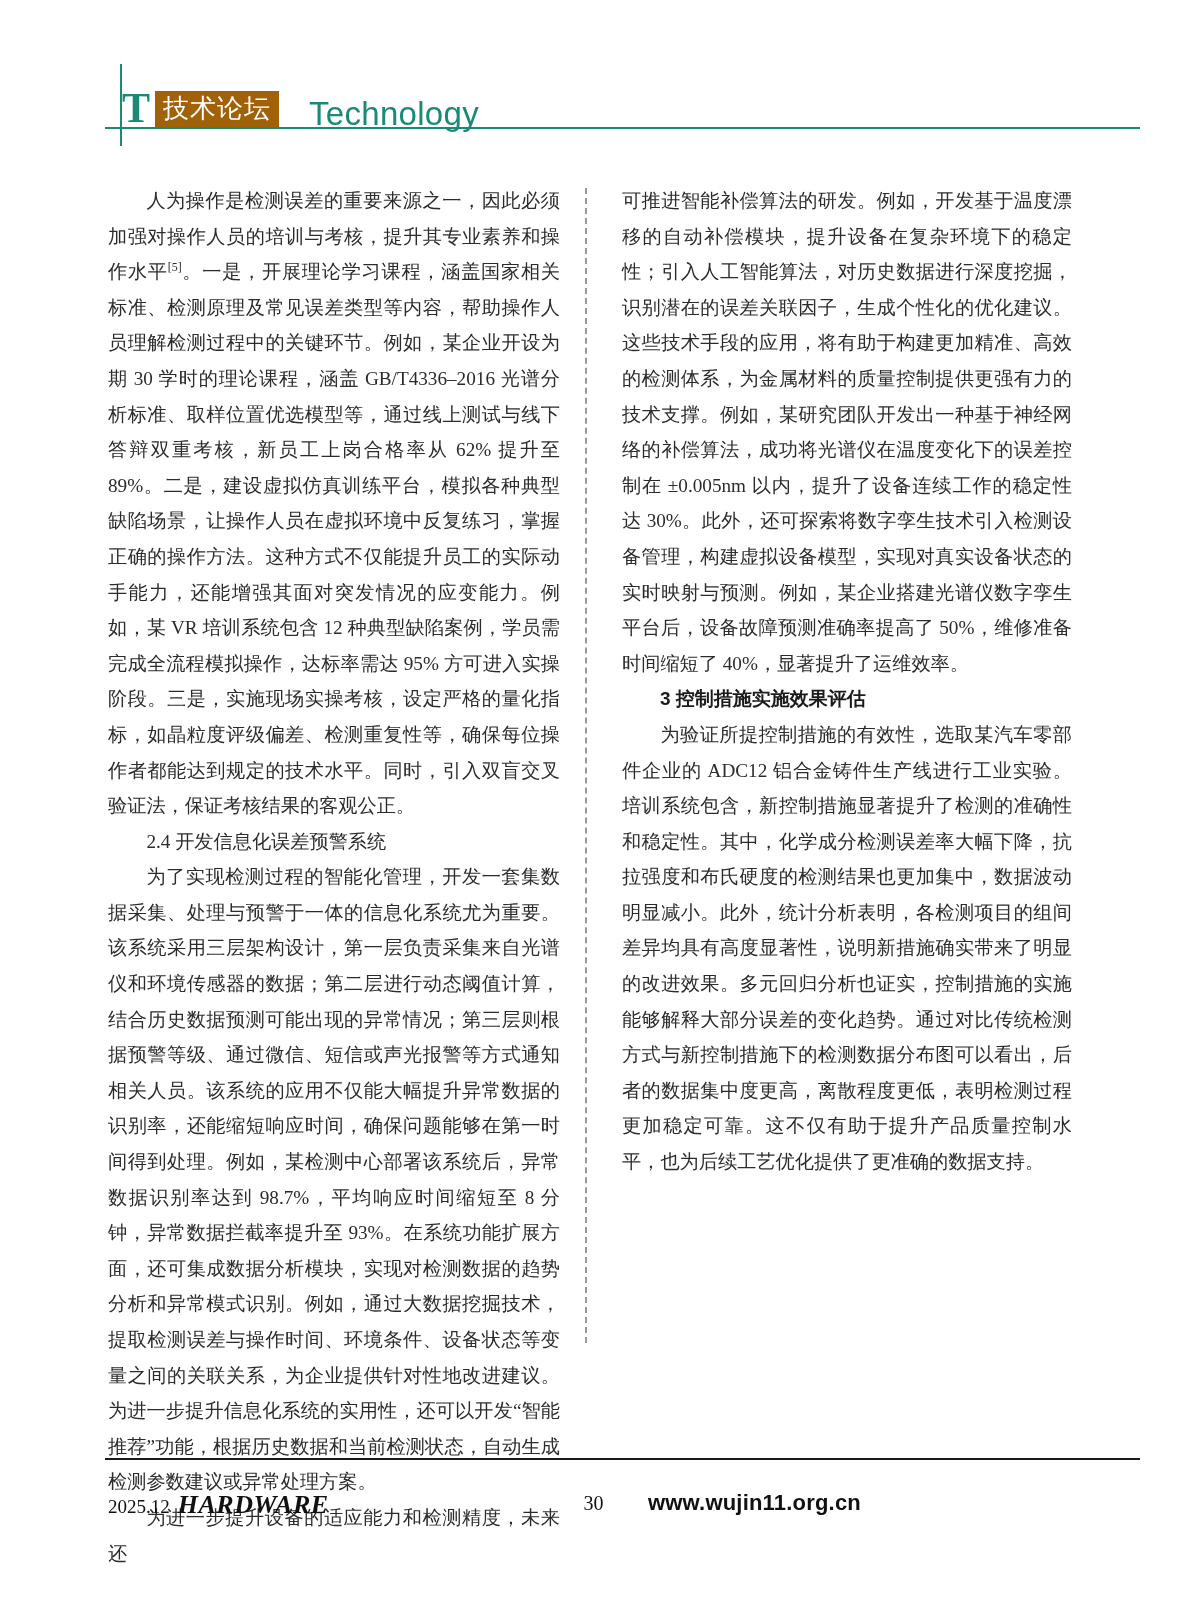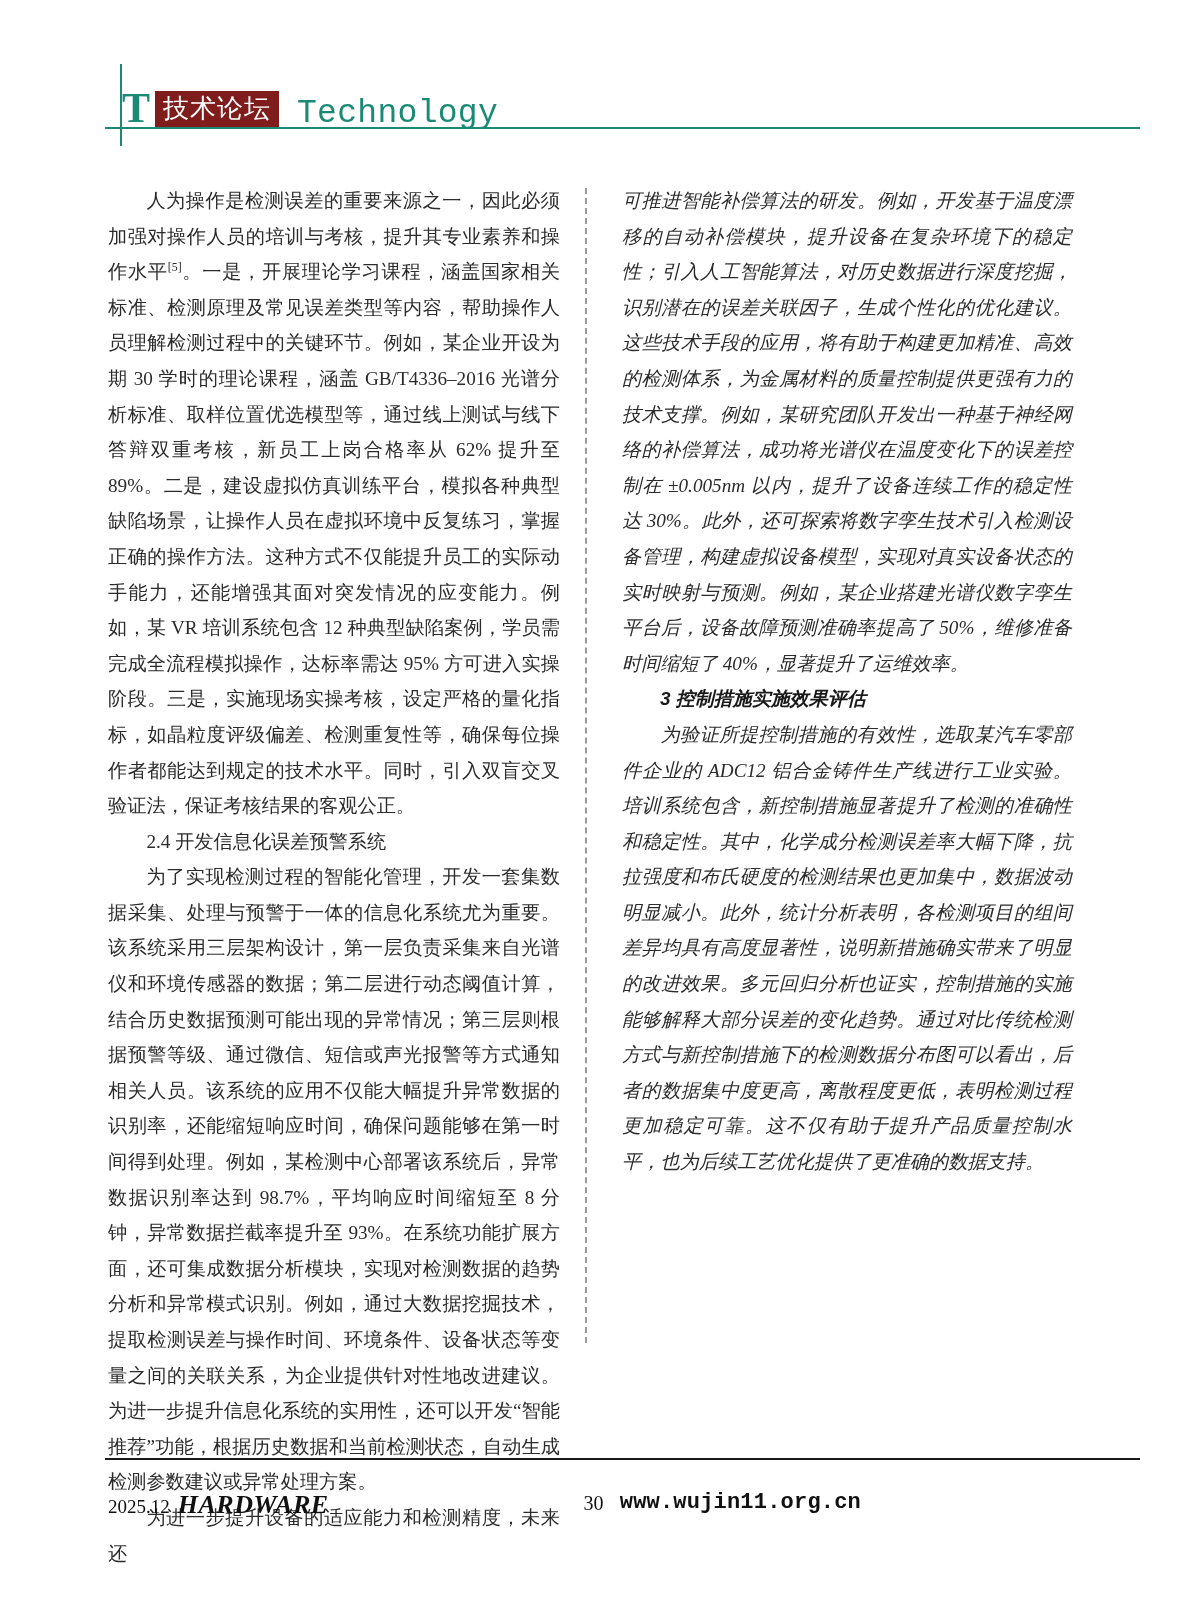--- a/index.html
+++ b/index.html
@@ -54,36 +54,36 @@
     font-size: 42px;
     font-weight: 700;
     color: #1a8a75;
     line-height: 0.98;
     letter-spacing: 0;
     padding-right: 5px;
     position: relative;
     top: 1px;
   }
   .brand-cn-box {
-    background: #7f1d1d;
+    background: #a16207;
     color: #ffffff;
     font-family: "Liberation Sans", "DejaVu Sans", sans-serif;
     font-size: 26px;
     font-weight: 400;
     letter-spacing: 1px;
     padding: 4px 8px 5px 8px;
     line-height: 1.05;
     position: relative;
     top: -1px;
   }
   .brand-en {
-    font-family: Liberation Mono, monospace;
+    font-family: Liberation Sans, sans-serif;
     font-size: 33px;
     color: #1a8a75;
-    margin-left: 18px;
+    margin-left: 30px;
     line-height: 1;
     position: relative;
     top: 2px;
     letter-spacing: 0.3px;
   }
 
   
   .content {
     position: absolute;
     left: 0;
@@ -95,21 +95,21 @@
     position: absolute;
     top: 0;
     width: 452px;
     font-size: 19.2px;
     line-height: 35.6px;
     color: #2b2b2b;
     text-align: justify;
     text-justify: inter-ideograph;
   }
   .col-left  { left: 108px; }
-  .col-right { left: 622px; width: 450px; font-style: italic; }
+  .col-right { left: 622px; width: 450px; }
 
   .col-divider {
     position: absolute;
     left: 585px;
     top: 5px;
     width: 0;
     height: 1155px;
     border-left: 2px dashed #9a9a9a;
   }
 
@@ -186,21 +186,21 @@
     width: 1187px;
     text-align: center;
     font-family: "Liberation Serif", "DejaVu Serif", serif;
     font-size: 20px;
     color: #111;
   }
   .footer-right {
     position: absolute;
     right: 108px;
     top: 70px;
-    font-family: Liberation Mono, monospace;
+    font-family: Liberation Sans, sans-serif;
     font-weight: 700;
     font-size: 22px;
     color: #111;
     letter-spacing: 0.2px;
   }
 </style>
 </head>
 <body>
 
 <div class="page">

